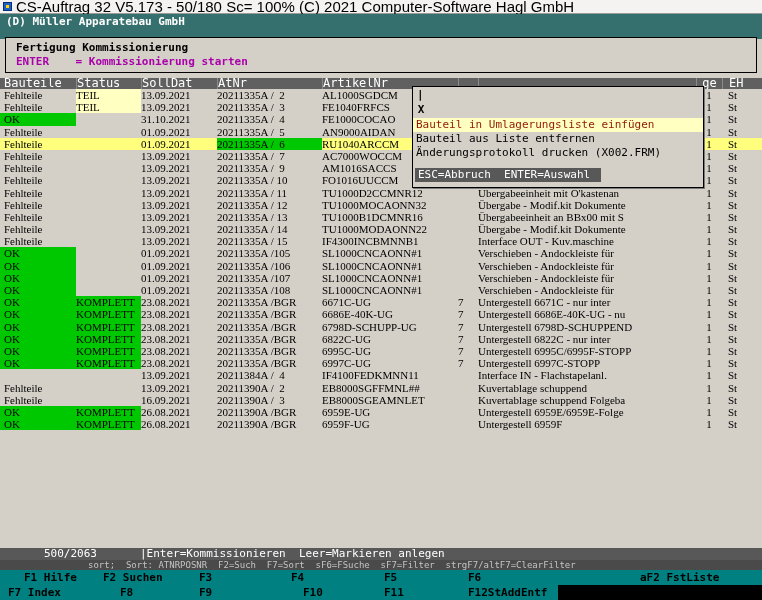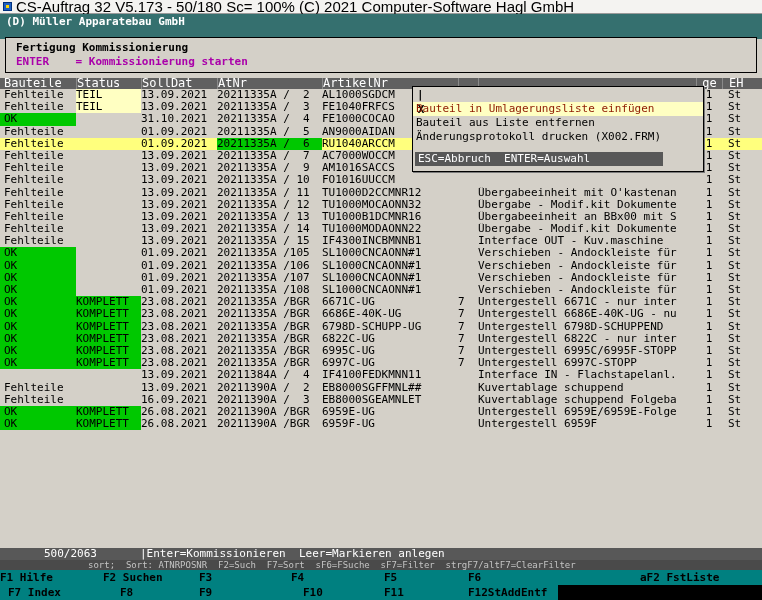--- a/index.html
+++ b/index.html
@@ -22,21 +22,21 @@
   .info-panel { position:absolute; top:37px; left:5px; width:752px; height:36px; border:1px solid #000;
     background:#d4d0c8; padding:3px 10px; }
   .info-line1 { font-size:11px; font-weight:bold; color:#000; line-height:14px; white-space:pre; }
   .info-line2 { font-size:11px; font-weight:bold; color:#aa00aa; line-height:14px; white-space:pre; }
 
   
   .thead { position:absolute; top:78px; left:0; width:100%; height:11px; background:#606060; color:#fff;
     display:flex; font-size:12px; line-height:11px; }
   .thead > span:not(:first-child) { border-left:1px solid #8a8a8a; }
   .tbody { position:absolute; top:89px; left:0; width:100%; height:341.6px; }
-  .trow { display:flex; height:12.2px; font-size:11px; line-height:12.2px; color:#000; }
+  .trow { display:flex; height:12.2px; font-size:11px; line-height:12.2px; color:#000;font-family:Liberation Serif, serif; }
   .trow.sel { background:#ffff7d; }
   .trow span, .thead span { white-space:pre; overflow:hidden; display:block; }
   .c-bauteile { width:76px; padding-left:4px; }
   .c-status   { width:65px; }
   .c-solldat  { width:76px; }
   .c-atnr     { width:105px; }
   .c-artikelnr{ width:136px; }
   .c-num      { width:20px; }
   .c-besch    { width:218px; }
   .c-menge    { width:26px; text-align:center; }
@@ -48,22 +48,22 @@
 
   
   .popup { position:absolute; left:412px; top:86px; width:292px; background:#d4d0c8; border:1px solid #000;
     z-index:10; padding-bottom:5px; box-shadow:1px 1px 0 #7a7a7a; }
   .popup-title { display:flex; height:15px; line-height:15px; font-size:11px; font-weight:bold; color:#000; padding:0 3px;flex-direction:column; }
   .popup-title .pt-text { flex:1; white-space:pre; overflow:hidden; }
   .popup-close-sep { padding:0 1px; }
   .popup-close { width:10px; text-align:center; }
   .menu-item { height:14px; line-height:14px; font-size:11px; padding-left:3px; color:#000; white-space:pre; overflow:hidden; }
   .menu-item.selected { background:#ffffc2; color:#8f1a00; }
-  .popup-menu { min-height:42px; }
-  .popup-footer { margin:8px 0 0 2px; width:248px; height:14px; line-height:14px; font-size:11px;
+  .popup-menu { min-height:42px;margin-top:16px; }
+  .popup-footer { margin:8px 0 0 2px; width:186px; height:14px; line-height:14px; font-size:11px;
     background:#585858; color:#fff; padding-left:3px; white-space:pre; }
 
   
   .statusbar { position:absolute; top:548px; left:0; width:100%; height:12px; background:#585858; color:#fff;
     font-size:11px; line-height:12px; display:flex;padding-left:40px; }
   .status-count { padding-left:4px; width:100px; white-space:pre; }
   .status-hint { white-space:pre; }
   .sortbar { position:absolute; top:560px; left:0; width:100%; height:10px; background:#4a4a4a; color:#c4c4c4;
     font-size:9px; line-height:10px; padding-left:88px; white-space:pre; overflow:hidden; }
 
@@ -459,21 +459,21 @@
 
   <div class="statusbar">
     <span class="status-count">500/2063</span>
     <span class="status-hint">|Enter=Kommissionieren  Leer=Markieren anlegen</span>
   </div>
 
   <div class="sortbar">sort;  Sort: ATNRPOSNR  F2=Such  F7=Sort  sF6=FSuche  sF7=Filter  strgF7/altF7=ClearFilter</div>
 
   <div class="fkeys">
     <div class="fkeys-black"></div>
-  <span class="fkey" style="left: 0; top: 1px;">F1 Hilfe</span>
+  <span class="fkey" style="left: 24px; top: 1px;">F1 Hilfe</span>
       <span class="fkey" style="left: 103px; top: 1px;">F2 Suchen</span>
       <span class="fkey" style="left: 199px; top: 1px;">F3</span>
       <span class="fkey" style="left: 291px; top: 1px;">F4</span>
       <span class="fkey" style="left: 384px; top: 1px;">F5</span>
       <span class="fkey" style="left: 468px; top: 1px;">F6</span>
       <span class="fkey" style="left: 640px; top: 1px;">aF2 FstListe</span>
       <span class="fkey" style="left: 8px; top: 16px;">F7 Index</span>
       <span class="fkey" style="left: 120px; top: 16px;">F8</span>
       <span class="fkey" style="left: 199px; top: 16px;">F9</span>
       <span class="fkey" style="left: 291px; top: 16px; margin-left: 12px;">F10</span>

